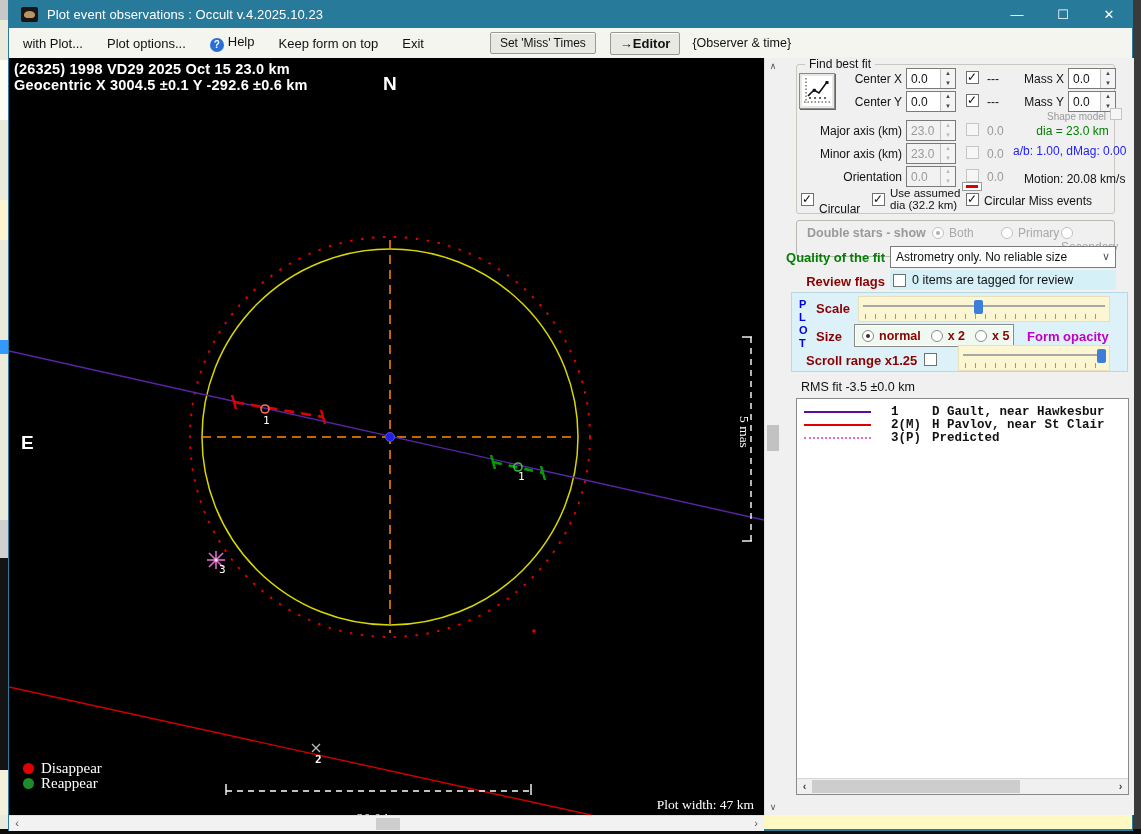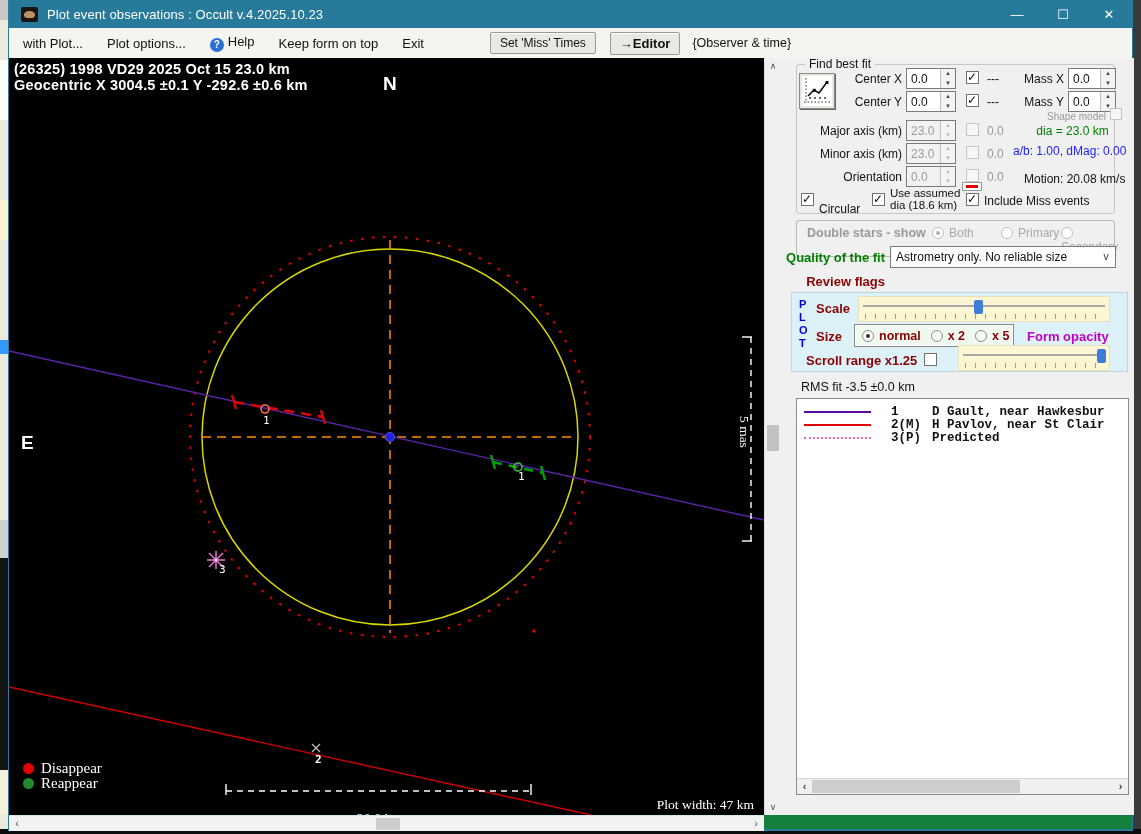--- a/index.html
+++ b/index.html
@@ -7,21 +7,21 @@
               font-family:"Liberation Sans", sans-serif; }
   #app { position:relative; width:1141px; height:834px; background:#000; }
 
   
   .bg-left { position:absolute; left:0; top:0; width:8px; height:834px; background:#ece9dd; }
   .bg-left .frag { position:absolute; left:0; width:8px; }
   .bg-right { position:absolute; left:1133px; top:0; width:8px; height:834px; background:#3a3a3a; }
   .bg-bottom { position:absolute; left:0; top:829px; width:1141px; height:5px; background:#0c0c0c; }
 
   
-  #win { position:absolute; left:8px; top:0; width:1125px; height:831px; background:#15803d;
+  #win { position:absolute; left:8px; top:0; width:1125px; height:831px; background:#fef9c3;
          border-left:1px solid #2a7c9c; border-right:1px solid #2a7c9c; border-bottom:2px solid #2a7c9c; }
 
   
   #titlebar { position:absolute; left:0; top:0; width:100%; height:28px; background:#287a9b;
               display:flex; align-items:center; color:#fff; }
   #titlebar .appicon { width:17px; height:15px; margin-left:12px; background:#1b1410; border-radius:2px;
                        position:relative; overflow:hidden; }
   #titlebar .appicon::after { content:""; position:absolute; left:3px; top:4px; width:11px; height:7px;
                               background:#b69468; border-radius:50% 50% 40% 40%; }
   #titlebar .title { font-size:13px; margin-left:9px; letter-spacing:.1px; }
@@ -374,39 +374,43 @@
 
       <div class="abs" style="left:182px;top:124px;width:20px;height:9px;background:#fff;border:1px solid #999">
         <div style="margin:2px 3px;height:3px;background:#e00000"></div>
       </div>
 
       <div class="cb checked" style="left:21px;top:135px"></div>
       <div class="abs" style="left:39px;top:144px">Circular</div>
       <div class="cb checked" style="left:92px;top:135px"></div>
       <div class="abs" style="left:110px;top:129px;font-size:11.5px;line-height:12px">
         <div>Use assumed</div>
-          <div>dia (18.6 km)</div>
+          <div>dia (32.2 km)</div>
       </div>
       <div class="cb checked" style="left:186px;top:135px"></div>
-      <div class="abs" style="left:204px;top:136px">Include Miss events</div>
+      <div class="abs" style="left:204px;top:136px">Circular Miss events</div>
 
       <div class="groupbox" style="left:16px;top:162px;width:319px;height:37px;border-color:#b8b8b0">
         <div class="abs" style="left:10px;top:5px;font-weight:bold;color:#9a9a9a;font-size:12.5px">Double stars - show</div>
         <div class="abs" style="left:135px;top:5px;color:#a8a8a8"><span class="radio dis sel"></span><span>Both</span></div>
         <div class="abs" style="left:204px;top:5px;color:#a8a8a8"><span class="radio dis"></span><span>Primary</span></div>
         <div class="abs" style="left:264px;top:5px;color:#a8a8a8"><span class="radio dis"></span><span>Secondary</span></div>
       </div>
 
       <div class="rlabel green" style="left:5px;top:192px;width:100px;font-weight:bold;font-size:13px">Quality of the fit</div>
       <div class="combo" style="left:110px;top:188px;width:226px">
         <span>Astrometry only. No reliable size</span>
         <span class="carrow">∨</span>
       </div>
 
       <div class="rlabel maroon" style="left:5px;top:216px;width:100px;font-size:13px">Review flags</div>
+      <div class="cyanrow" style="left:110px;top:212px;width:226px">
+        <span class="cbx"></span>
+        <span>0 items are tagged for review</span>
+      </div>
 
       <div id="plotctl">
         <div class="plotletter" style="top:5px">P</div>
         <div class="plotletter" style="top:18px">L</div>
         <div class="plotletter" style="top:31px">O</div>
         <div class="plotletter" style="top:44px">T</div>
 
         <div class="abs maroon" style="left:24px;top:8px;font-size:13px">Scale</div>
         <div class="slider" style="left:66px;top:3px;width:252px;height:26px">
           <div class="track"></div>

